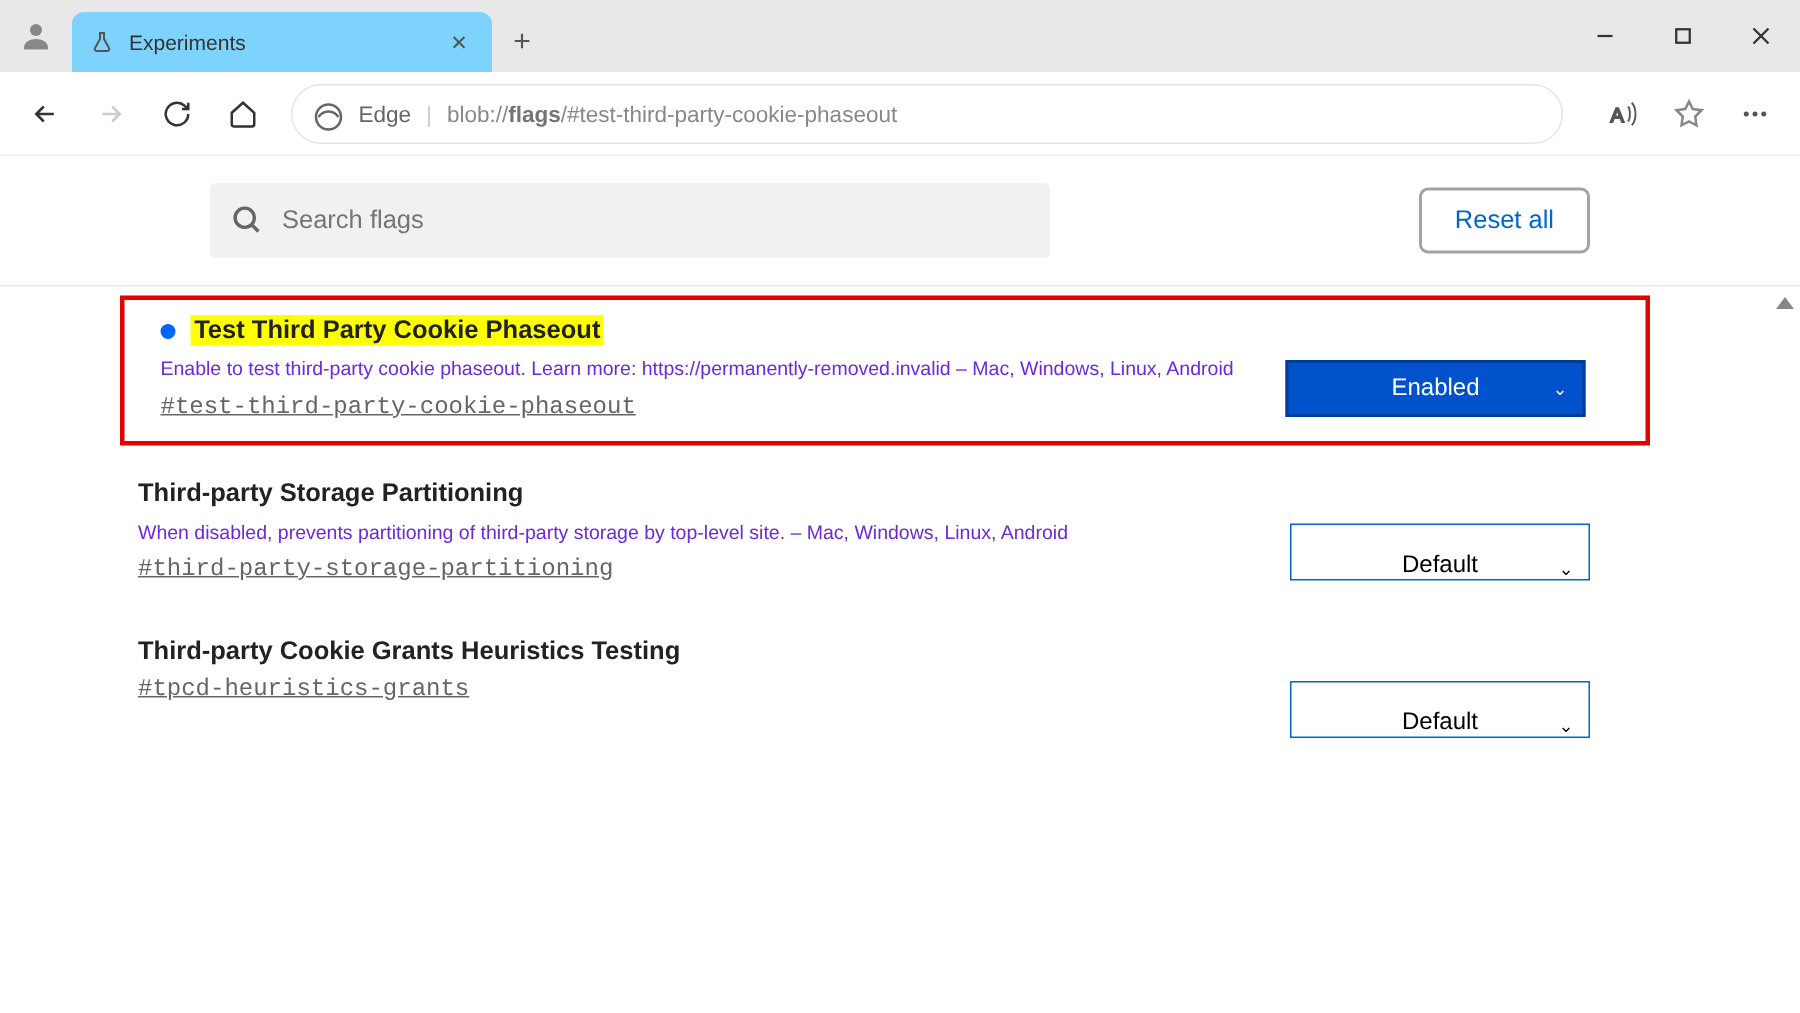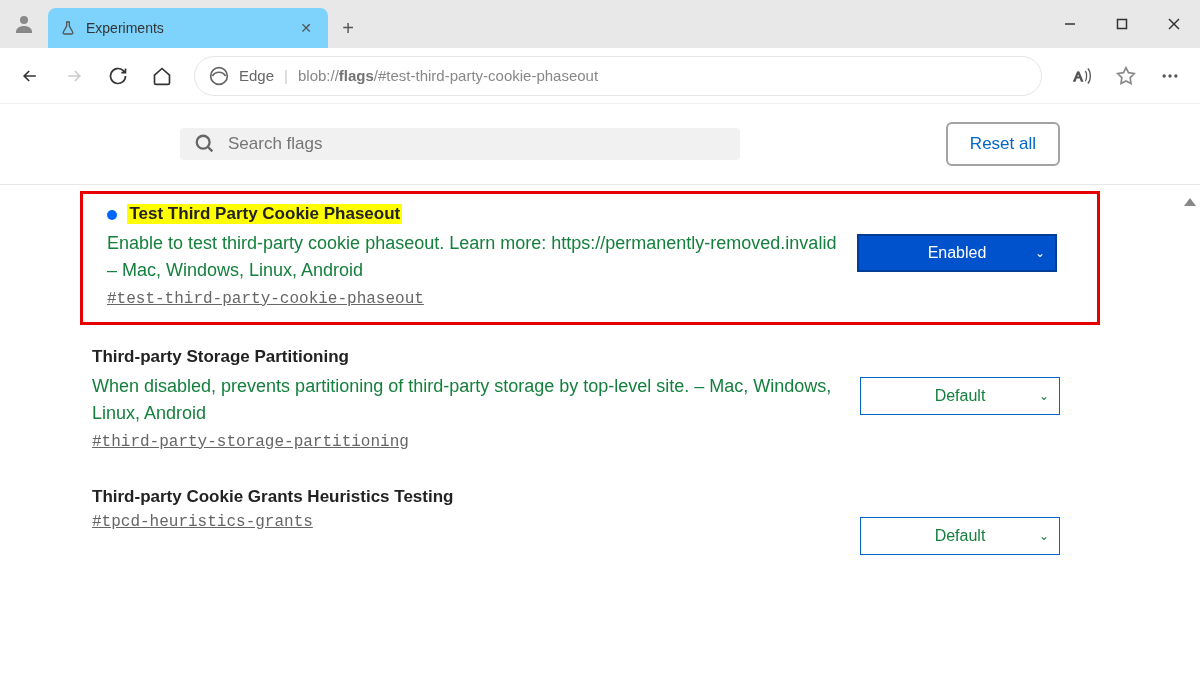--- a/index.html
+++ b/index.html
@@ -12,48 +12,48 @@
     .tab-icon { margin-right: 10px; display: flex; }
     .tab-title { font-size: 14px; color: #333; flex: 1; }
     .tab-close { width: 20px; height: 20px; display: flex; align-items: center; justify-content: center; cursor: pointer; font-size: 14px; color: #555; }
     .newtab { width: 40px; height: 40px; display: flex; align-items: center; justify-content: center; cursor: pointer; font-size: 20px; color: #555; }
     .window-controls { margin-left: auto; display: flex; height: 48px; }
     .wc-btn { width: 52px; height: 48px; display: flex; align-items: center; justify-content: center; cursor: pointer; font-size: 16px; color: #333; }
     
     .toolbar { height: 56px; background: #fff; display: flex; align-items: center; padding: 0 10px; gap: 4px; border-bottom: 1px solid #f0f0f0; }
     .tb-btn { width: 40px; height: 40px; display: flex; align-items: center; justify-content: center; cursor: pointer; border-radius: 4px; color: #444; }
     .tb-btn.disabled { color: #bbb; cursor: default; }
-    .addressbar { flex: 1; height: 40px; background: #fff; border: 1px solid #e5e5e5; border-radius: 20px; display: flex; align-items: center; padding: 0 14px; margin: 0 8px; gap: 10px; }
+    .addressbar { flex: 1; height: 40px; background: #fff; border: 1px solid #e5e5e5; border-radius: 20px; display: flex; padding: 11px 14px; margin: 0 8px; gap: 10px; }
     .edge-icon { width: 20px; height: 20px; }
     .edge-label { color: #666; font-size: 15px; }
     .addr-sep { color: #ccc; font-size: 15px; }
     .url-text { font-size: 15px; color: #888; }
     .url-bold { color: #737373; font-weight: 600; }
     .right-tools { display: flex; gap: 4px; margin-left: 8px; }
     
     .content { padding: 10px 0 0 0; position: relative; height: calc(675px - 104px); overflow: hidden; }
     .search-row { display: flex; align-items: center; padding: 8px 140px 18px; gap: 20px; border-bottom: 1px solid #e8e8e8; }
-    .search-box { flex: 0 0 560px; height: 32px; background: #f1f1f1; border-radius: 4px; display: flex; align-items: center; padding: 0 14px; gap: 12px; margin-left: 40px; }
+    .search-box { flex: 0 0 560px; height: 50px; background: #f1f1f1; border-radius: 4px; display: flex; align-items: center; padding: 0 14px; gap: 12px; }
     .search-input { border: none; background: transparent; font-size: 17px; color: #666; outline: none; flex: 1; }
     .reset-btn { margin-left: auto; height: 44px; padding: 0 22px; background: #fff; border: 2px solid #a3a3a3; border-radius: 6px; color: #0066cc; font-size: 17px; cursor: pointer; }
     
     .flags-list { padding: 0; }
     .flag-item { padding: 16px 140px 20px 92px; position: relative; }
     .flag-item.highlighted { border: 3px solid #e60000; margin: 6px 100px 6px 80px; padding: 10px 40px 14px 24px; }
     .flag-row { display: flex; gap: 20px; align-items: flex-start; }
     .flag-text { flex: 1; }
     .flag-title { font-size: 17px; font-weight: 600; color: #222; margin-bottom: 6px; display: inline-block; }
     .flag-title.yellow { background: #ffff00; padding: 0 2px; }
     .blue-dot { width: 10px; height: 10px; background: #0066ff; border-radius: 50%; display: inline-block; margin-right: 6px; vertical-align: middle; }
-    .flag-desc { font-size: 18px; color: #15803d; line-height: 1.5; margin-bottom: 6px; }
+    .flag-desc { font-size: 13px; color: #6d28d9; line-height: 1.5; margin-bottom: 6px; }
     .flag-anchor { font-size: 16px; color: #666; text-decoration: underline; cursor: pointer; font-family: Liberation Mono, monospace; }
     .flag-select { width: 200px; height: 38px; padding: 0 12px; font-size: 16px; background: #fff; cursor: pointer; display: flex; align-items: center; justify-content: space-between; margin-top: 30px; }
     .flag-select.enabled { background: #0052cc; color: #fff; border: 2px solid #003d99; justify-content: center; position: relative; }
     .flag-select.enabled .chevron { position: absolute; right: 10px; }
-    .flag-select.default { border: 1.5px solid #0066cc; color: #15803d; justify-content: center; position: relative; }
+    .flag-select.default { border: 1.5px solid #0066cc; color: #000000; justify-content: center; position: relative; align-items: flex-end; }
     .flag-select.default .chevron { position: absolute; right: 10px; }
     .chevron { font-size: 12px; }
     
     .scroll-indicator { position: absolute; right: 4px; top: 94px; width: 0; height: 0; border-left: 6px solid transparent; border-right: 6px solid transparent; border-bottom: 8px solid #888; }
   </style>
 </head>
 <body>
 
 <div class="titlebar">
   <div class="profile-icon">

